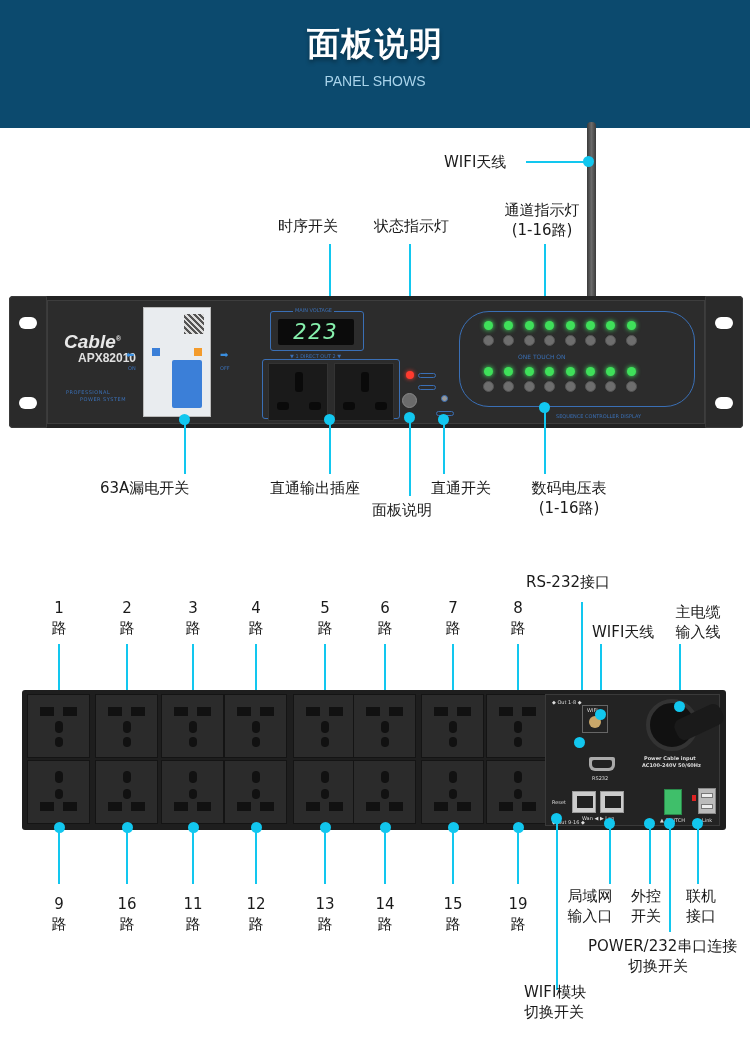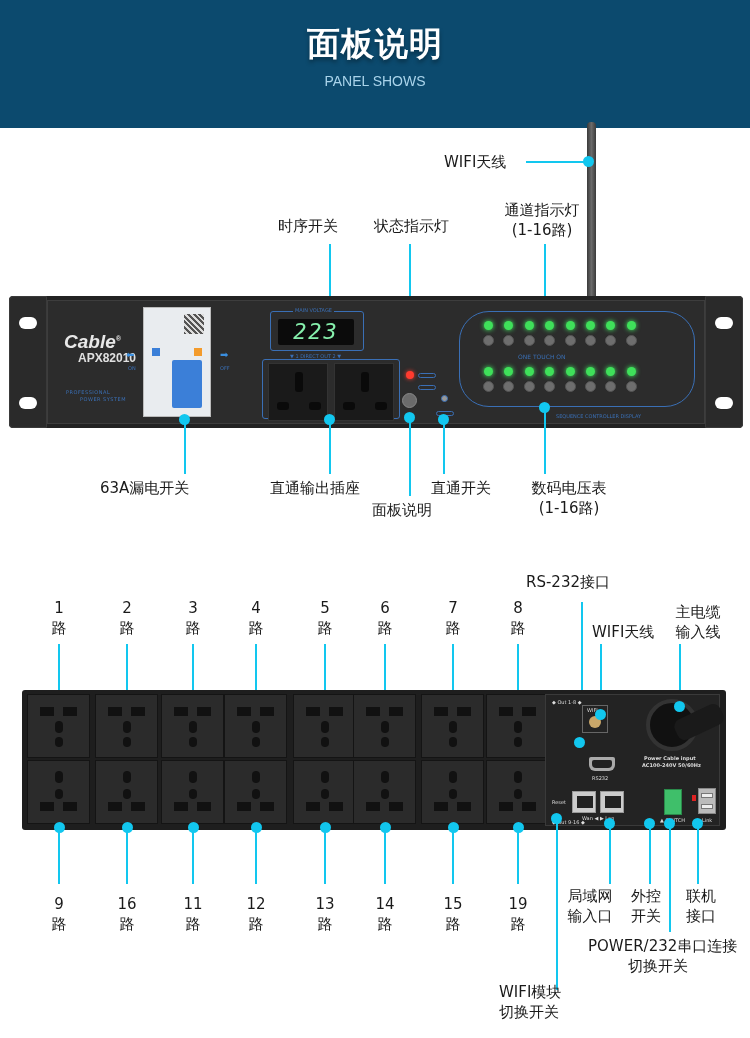--- a/index.html
+++ b/index.html
@@ -426,21 +426,21 @@
     <div>开关</div>
 </div>
 <div class="lbl" style="left:682px;top:886px;width:38px;">
   <div>联机</div>
     <div>接口</div>
 </div>
 <div class="lbl" style="left:588px;top:936px;width:140px;">
   <div>POWER/232串口连接</div>
     <div>切换开关</div>
 </div>
-<div class="lbl" style="left:499px;top:982px;width:72px;text-align:left;">
+<div class="lbl" style="left:524px;top:982px;width:72px;text-align:left;">
   <div>WIFI模块</div>
     <div>切换开关</div>
 </div>
 
 <div id="rear-bottom-labels">
     <div class="dot" style="left: 54px; top: 822px;"></div>
     <div class="ln" style="left: 58px; top: 828px; width: 2px; height: 56px;"></div>
     <div class="lbl" style="left: 39px; top: 894px; width: 40px;">
       <div>9</div>
       <div>路</div>

